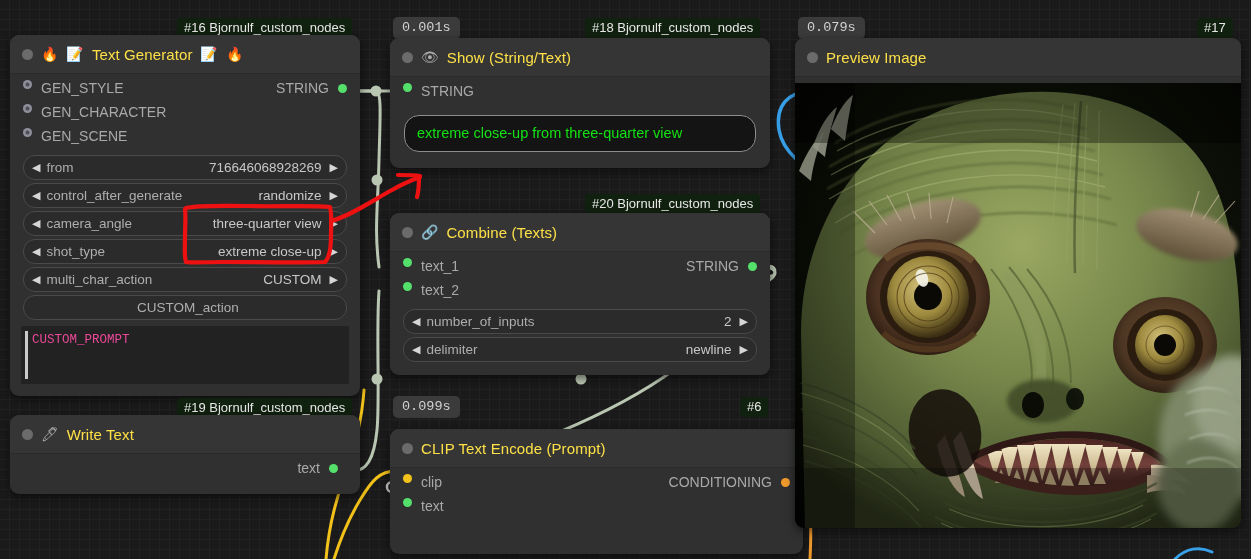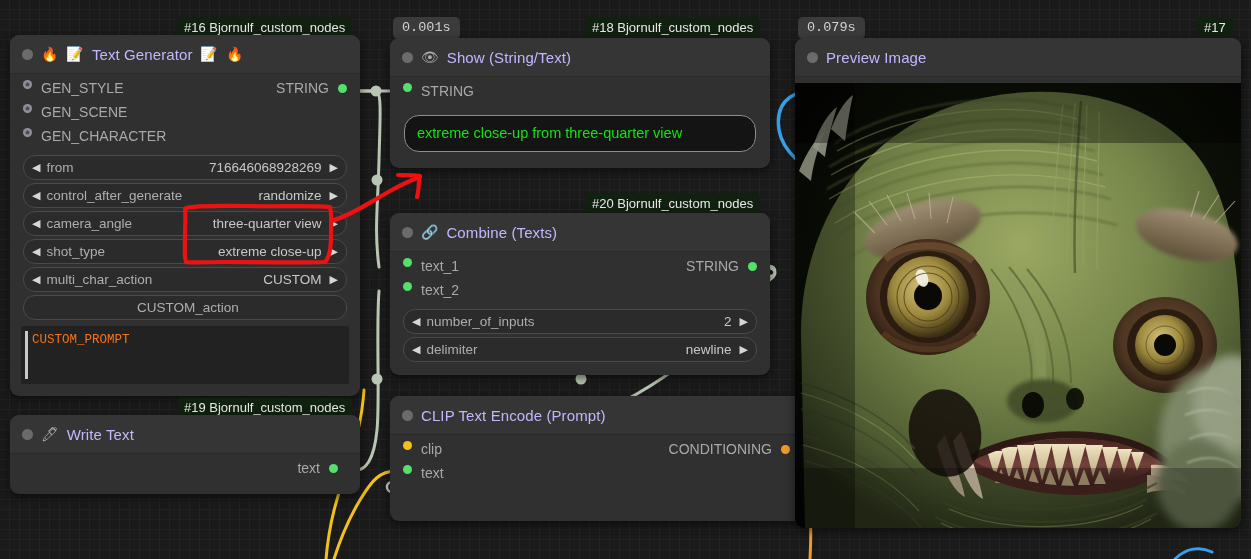--- a/index.html
+++ b/index.html
@@ -33,21 +33,21 @@
   }
   .node-header{
     height:38px;display:flex;align-items:center;gap:8px;
     padding:0 12px;background:#353535;
     border-bottom:1px solid #2a2a2a;
     font-size:15px;color:#aeaeae;white-space:nowrap;
   }
   .collapse-dot{
     width:11px;height:11px;border-radius:50%;background:#6b6b6b;flex:0 0 auto;
   }
-  .node-title{font-size:15px;color:#c4b5fd;letter-spacing:.1px;}
+  .node-title{font-size:15px;color:#fde047;letter-spacing:.1px;}
   .node-body{position:relative;padding:6px 0 10px 0;}
 
   
   .id-badge{
     position:absolute;
     background:#11210f;color:#e8e8e8;
     font-size:13px;padding:2px 7px 3px 7px;border-radius:4px;
     white-space:nowrap;line-height:15px;
   }
   .time-badge{
@@ -87,21 +87,21 @@
   .widget .wval{margin-left:auto;color:#c8c8c8;padding-right:2px;}
   .widget.plain{justify-content:center;padding-left:14px;}
 
   
   .textarea{
     margin:6px 11px 2px 11px;background:#222222;border-radius:2px;
     min-height:44px;position:relative;padding:7px 8px 7px 11px;
     font-family:"Liberation Mono",monospace;font-size:12.5px;color:#c4c4c4;
     line-height:15px;
   }
-  .textarea.placeholder{color:#f97316;}
+  .textarea.placeholder{color:#ec4899;}
   .textarea::before{
     content:"";position:absolute;left:4px;top:5px;bottom:5px;width:3px;background:#c9c9c9;
   }
   
   .showbox{
     margin:8px 14px 6px 14px;background:#141414;border:1px solid #8d8d8d;
     border-radius:15px;padding:9px 12px;font-size:14.5px;color:#14e214;
     line-height:17px;
   }
   
@@ -158,25 +158,25 @@
     <div class="slot">
       <span class="dot ring"></span>
       <span class="name">GEN_STYLE</span>
       <span class="out">
         <span>STRING</span>
         <span class="dot green"></span>
       </span>
     </div>
     <div class="slot">
       <span class="dot ring"></span>
+      <span class="name">GEN_CHARACTER</span>
+    </div>
+    <div class="slot">
+      <span class="dot ring"></span>
       <span class="name">GEN_SCENE</span>
-    </div>
-    <div class="slot">
-      <span class="dot ring"></span>
-      <span class="name">GEN_CHARACTER</span>
     </div>
 
     <div class="widget">
       <span class="arrow l">◀</span>
       <span class="wname">from</span>
       <span class="wval">716646068928269</span>
       <span class="arrow r">▶</span>
     </div>
     <div class="widget">
       <span class="arrow l">◀</span>
@@ -278,21 +278,21 @@
         <span>text</span>
         <span class="dot green"></span>
       </span>
     </div>
   </div>
 </div>
 
 <div class="time-badge" style="left:393px;top:396px;">0.099s</div>
 <div class="id-badge" style="left:740px;top:397px;">#6</div>
 
-<div class="node" id="node-clip" style="left:390px;top:396px;width:413px;height:125px;">
+<div class="node" id="node-clip" style="left:390px;top:429px;width:413px;height:125px;">
   <div class="node-header">
     <span class="collapse-dot"></span>
     <span class="node-title">CLIP Text Encode (Prompt)</span>
   </div>
   <div class="node-body">
     <div class="slot">
       <span class="dot yellow"></span>
       <span class="name">clip</span>
       <span class="out">
         <span>CONDITIONING</span>

